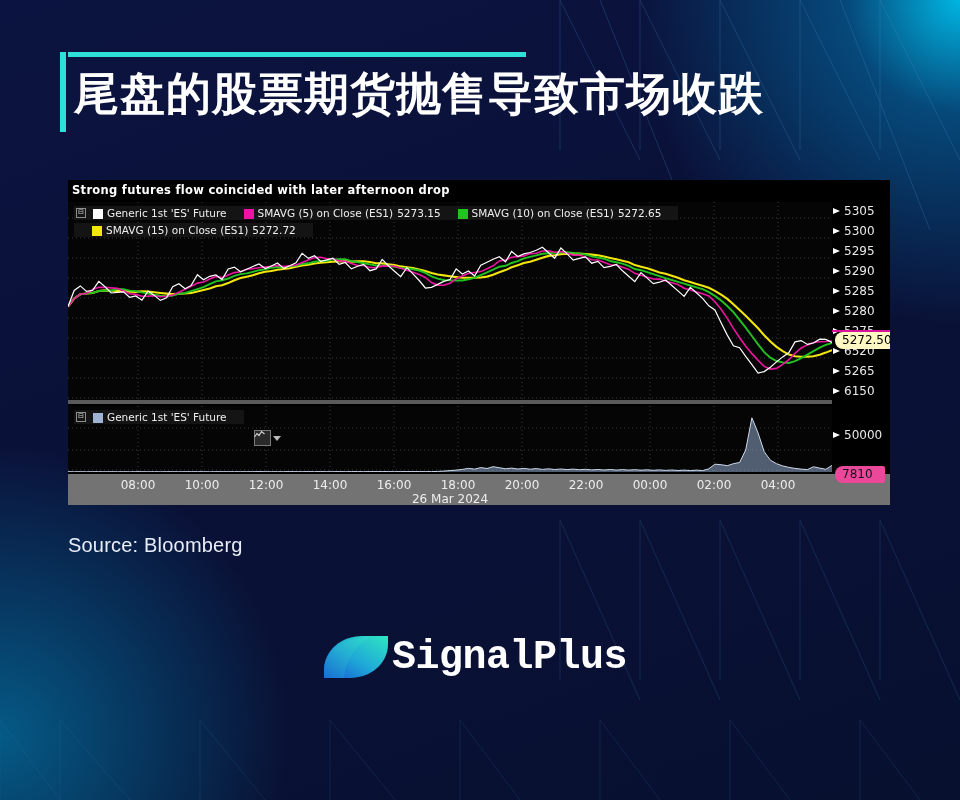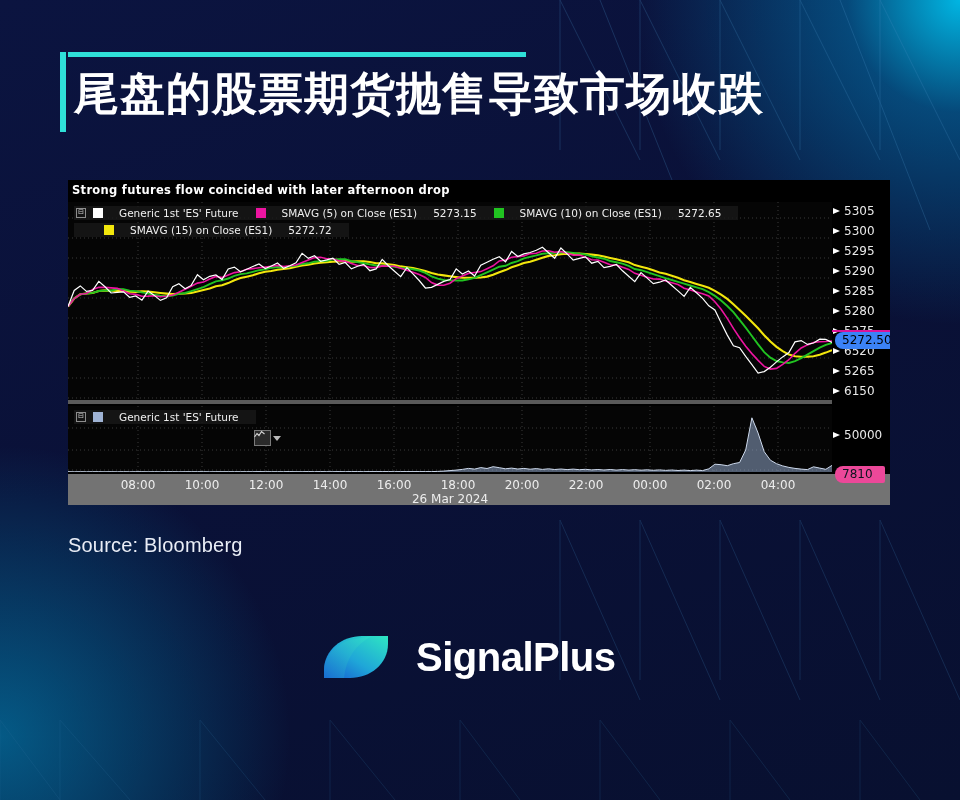--- a/index.html
+++ b/index.html
@@ -104,21 +104,21 @@
     display: flex;
     align-items: center;
     gap: 5px;
     background: rgba(25,25,25,0.82);
     padding: 1px 5px 1px 2px;
     font-family: "DejaVu Sans", sans-serif;
     font-size: 10.5px;
     color: #efefef;
     white-space: nowrap;
   }
-  .legend-item { display: flex; align-items: center; gap: 16px; margin-right: 12px; }
+  .legend-item { display: flex; align-items: flex-end; gap: 4px; margin-right: 12px; }
   .swatch { width: 10px; height: 10px; display: inline-block; }
   .expander {
     width: 8px; height: 8px;
     border: 1px solid #8d8d8d;
     color: #cfcfcf;
     font-size: 7px;
     line-height: 7px;
     text-align: center;
     display: inline-block;
     margin-right: 2px;
@@ -171,21 +171,21 @@
     position: absolute;
     left: 1px;
     width: 0; height: 0;
     border-top: 3.5px solid transparent;
     border-bottom: 3.5px solid transparent;
     border-left: 7px solid #ffffff;
   }
   .price-badge {
     position: absolute;
     left: 3px;
-    background: #3b82f6;
+    background: #fef9c3;
     color: #000000;
     font-family: "DejaVu Sans", sans-serif;
     font-size: 12px;
     line-height: 15px;
     padding: 1px 4px 1px 7px;
     border-radius: 8px 2px 2px 8px;
     white-space: nowrap;
     z-index: 4;
   }
   #vol-badge {
@@ -257,21 +257,22 @@
     letter-spacing: 0.2px;
   }
 
   
   #logo {
     position: absolute;
     left: 320px;
     top: 628px;
     display: flex;
     align-items: center;
-    gap: 24px;
+    gap: 0;
+    font-family: Liberation Mono, monospace;
   }
   #logo-text {
     color: #ffffff;
     font-size: 40px;
     font-weight: bold;
     letter-spacing: -0.5px;
   }
 </style>
 </head>
 <body>
@@ -365,21 +366,21 @@
         <span>5273.15</span>
       </span>
       <span class="legend-item">
         <span class="swatch" style="background:#21c321"></span>
         <span>SMAVG (10)  on Close (ES1)</span>
         <span>5272.65</span>
       </span>
     </div>
 
     <div class="legend-row" id="legend-price-2">
-      <span class="legend-item" style="margin-left:28px">
+      <span class="legend-item" style="margin-left:16px">
         <span class="swatch" style="background:#f2e60c"></span>
         <span>SMAVG (15)  on Close (ES1)</span>
         <span>5272.72</span>
       </span>
     </div>
   </div>
 
   <div id="panel-sep"></div>
 
   <div id="vol-plot" class="plot">

